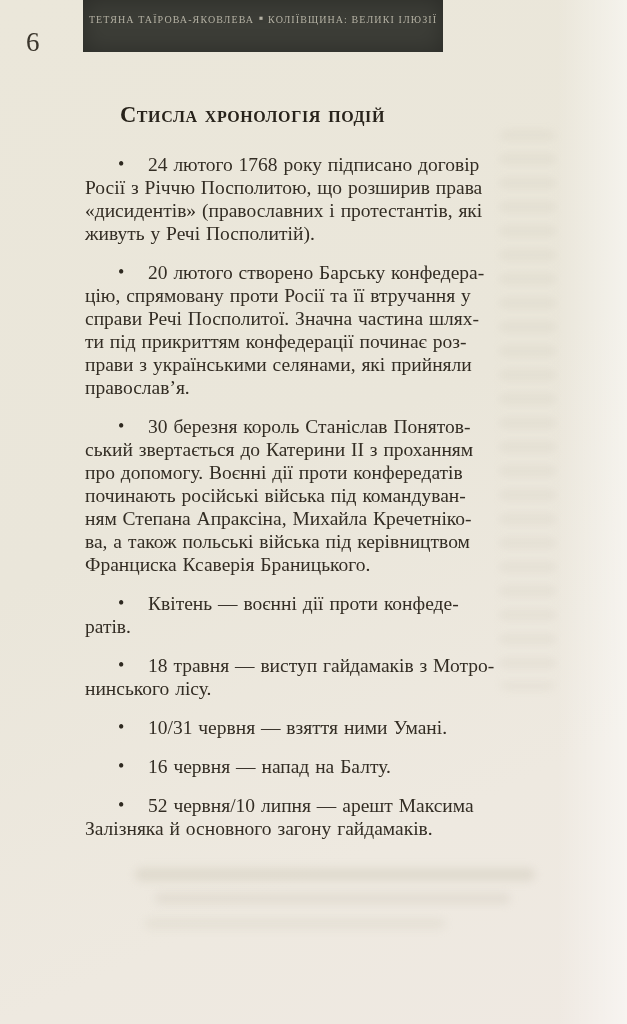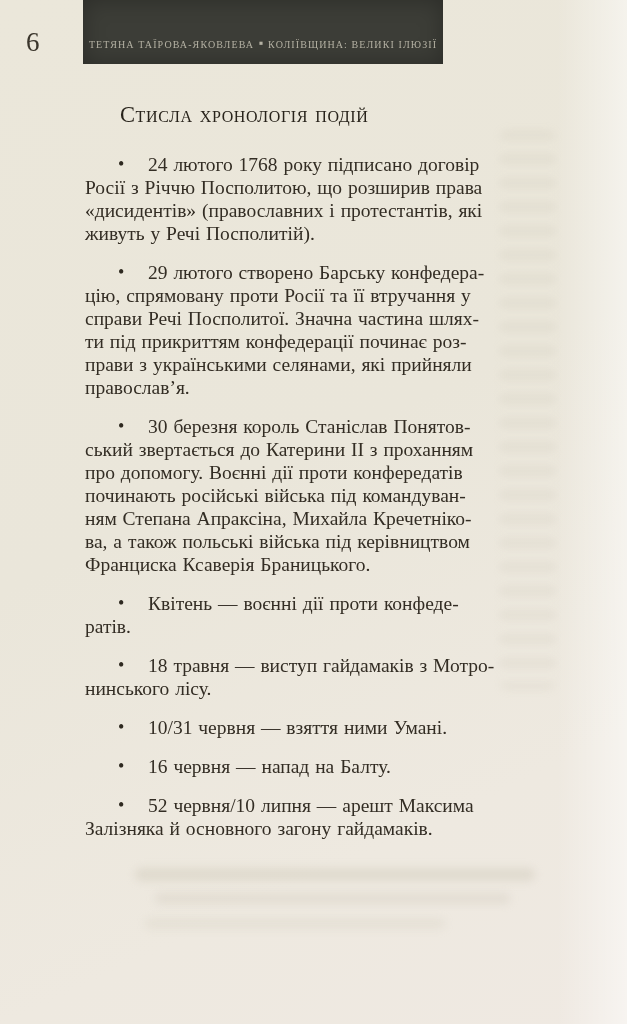--- a/index.html
+++ b/index.html
@@ -16,24 +16,24 @@
     color: #332d24;
   }
   
   .edge-light {
     position: absolute; top: 0; right: 0; width: 70px; height: 100%;
     background: linear-gradient(to right, rgba(255,255,255,0), rgba(255,255,255,0.5));
     pointer-events: none;
   }
   
   .band {
-    position: absolute; left: 83px; top: 0; width: 360px; height: 64px;
+    position: absolute; left: 83px; top: 0; width: 360px; height: 52px;
     background: #3c3d37;
     box-shadow: inset 0 0 22px rgba(0,0,0,0.28);
-    display: flex; align-items: flex-end; justify-content: center;
+    display: flex; align-items: center; justify-content: center;
     box-sizing: border-box; padding-bottom: 13px;
     color: #b4b1a3;
     font-size: 10px; letter-spacing: 1.1px; line-height: 12px;
     white-space: nowrap;
   }
   .band .rh-sep {
     font-size: 6.5px; margin: 0 5px; position: relative; top: -2px;
     letter-spacing: 0;
   }
   .page-number {
@@ -41,21 +41,21 @@
     font-size: 27px; color: #3b362c; line-height: 27px;
   }
   
   .content {
     position: absolute; left: 85px; top: 101px; width: 445px;
     font-size: 19.5px; line-height: 23px; word-spacing: 1px;
   }
   .heading {
     margin: 0 0 25px 35px;
     font-variant: small-caps;
-    font-weight: normal;
+    font-weight: bold;
     font-size: 22.5px; line-height: 27px;
     letter-spacing: 0.6px;
     color: #28231b;
   }
   .item { position: relative; margin: 0 0 16px 0; }
   .item:last-child { margin-bottom: 0; }
   .item .bullet {
     position: absolute; left: 33px; top: 0;
     font-size: 18px; line-height: 23px; color: #2e2920;
   }
@@ -110,21 +110,21 @@
     <div class="item">
       <span class="bullet">•</span>
       <span class="text">24 лютого 1768 року підписано договір
 Росії з Річчю Посполитою, що розширив права
 «дисидентів» (православних і протестантів, які
 живуть у Речі Посполитій).</span>
     </div>
 
     <div class="item">
       <span class="bullet">•</span>
-      <span class="text">29 лютого створено Барську конфедера-
+      <span class="text">20 лютого створено Барську конфедера-
 цію, спрямовану проти Росії та її втручання у
 справи Речі Посполитої. Значна частина шлях-
 ти під прикриттям конфедерації починає роз-
 прави з українськими селянами, які прийняли
 православ’я.</span>
     </div>
 
     <div class="item">
       <span class="bullet">•</span>
       <span class="text">30 березня король Станіслав Понятов-

